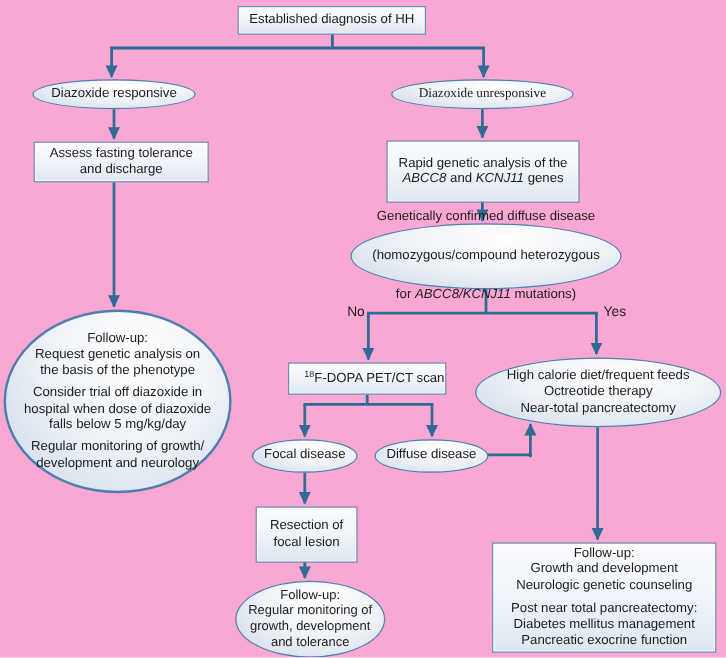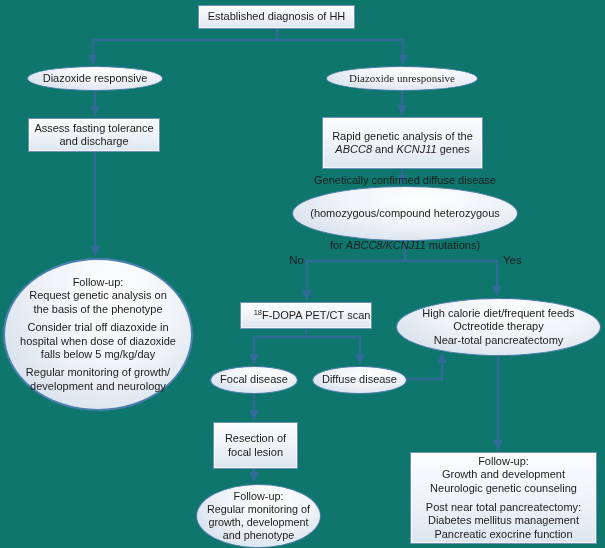--- a/index.html
+++ b/index.html
@@ -1,17 +1,17 @@
 <!DOCTYPE html>
 <html><head>
 <meta charset="utf-8">
 <style>
   html,body{margin:0;padding:0;background:#ffffff;}
   .canvas{
-    position:relative;width:605px;height:548px;background:#0f766e;overflow:hidden;
+    position:relative;width:605px;height:548px;background:#f9a8d4;overflow:hidden;
     font-family:"Liberation Sans","DejaVu Sans",sans-serif;color:#1c1c1c;
   }
   svg.connectors{position:absolute;left:0;top:0;z-index:1;}
   .node{
     position:absolute;z-index:2;box-sizing:border-box;
     display:flex;flex-direction:column;align-items:center;justify-content:center;
     text-align:center;font-size:11px;line-height:1.22;
   }
   .box{
     border:1.6px solid #6d92b8;
@@ -67,21 +67,21 @@
   </svg>
 
   <div class="node box" style="left:198px;top:5px;width:157px;height:24px;">
     <span class="line">Established diagnosis of HH</span>
   </div>
 
   <div class="node ellipse" style="left:27px;top:66px;width:136px;height:25px;">
     <span class="line">Diazoxide responsive</span>
   </div>
 
-  <div class="node box" style="left:28px;top:118px;width:132px;height:34px;">
+  <div class="node box" style="left:28px;top:118px;width:146px;height:34px;">
     <span class="line">Assess fasting tolerance</span>
     <span class="line">and discharge</span>
   </div>
 
   <div class="node ellipse big-ellipse" style="left:3px;top:258px;width:190px;height:153px;padding:0 8px;">
     <span class="line">Follow-up:</span>
     <span class="line">Request genetic analysis on</span>
     <span class="line">the basis of the phenotype</span>
     <span class="line gap">Consider trial off diazoxide in</span>
     <span class="line">hospital when dose of diazoxide</span>
@@ -128,21 +128,21 @@
 
   <div class="node box" style="left:213px;top:422px;width:85px;height:47px;">
     <span class="line">Resection of</span>
     <span class="line">focal lesion</span>
   </div>
 
   <div class="node ellipse" style="left:196px;top:484px;width:125px;height:64px;font-size:10.8px;">
     <span class="line">Follow-up:</span>
     <span class="line">Regular monitoring of</span>
     <span class="line">growth, development</span>
-    <span class="line">and phenotype</span>
+    <span class="line">and tolerance</span>
   </div>
 
   <div class="node ellipse" style="left:396px;top:298px;width:205px;height:58px;">
     <span class="line">High calorie diet/frequent feeds</span>
     <span class="line">Octreotide therapy</span>
     <span class="line">Near-total pancreatectomy</span>
   </div>
 
   <div class="node box" style="left:410px;top:452px;width:187px;height:92px;">
     <span class="line">Follow-up:</span>

